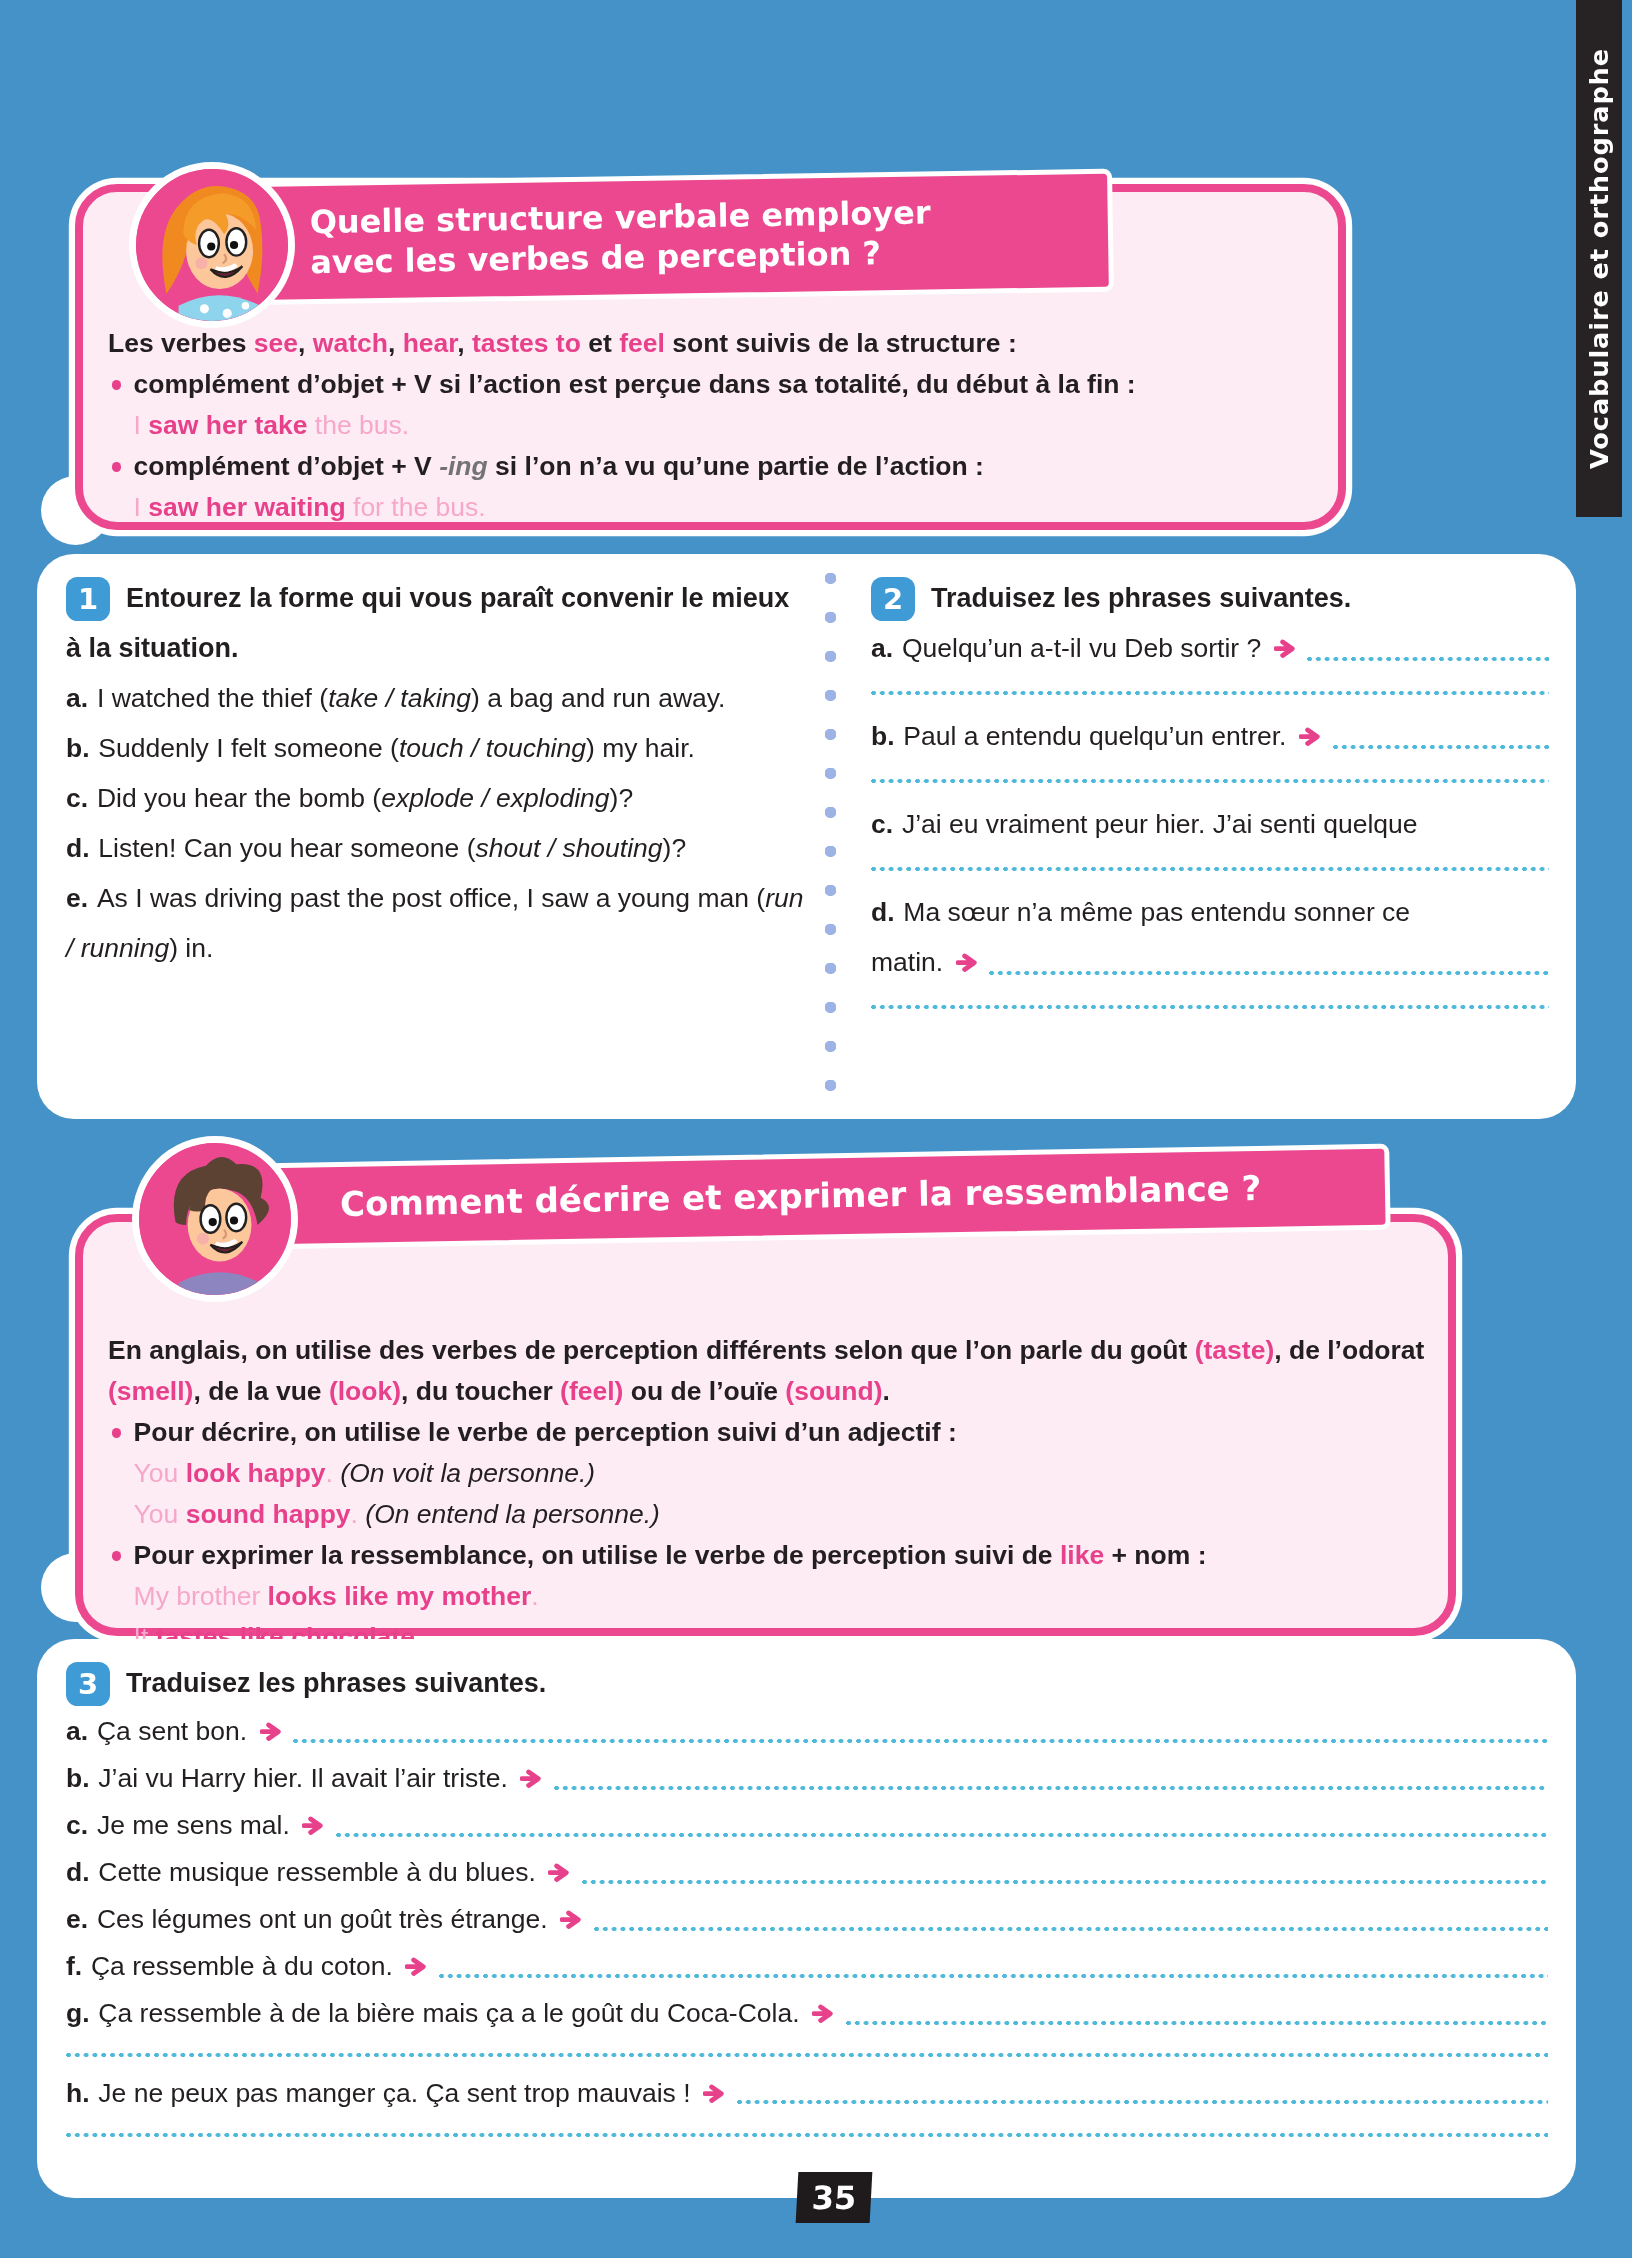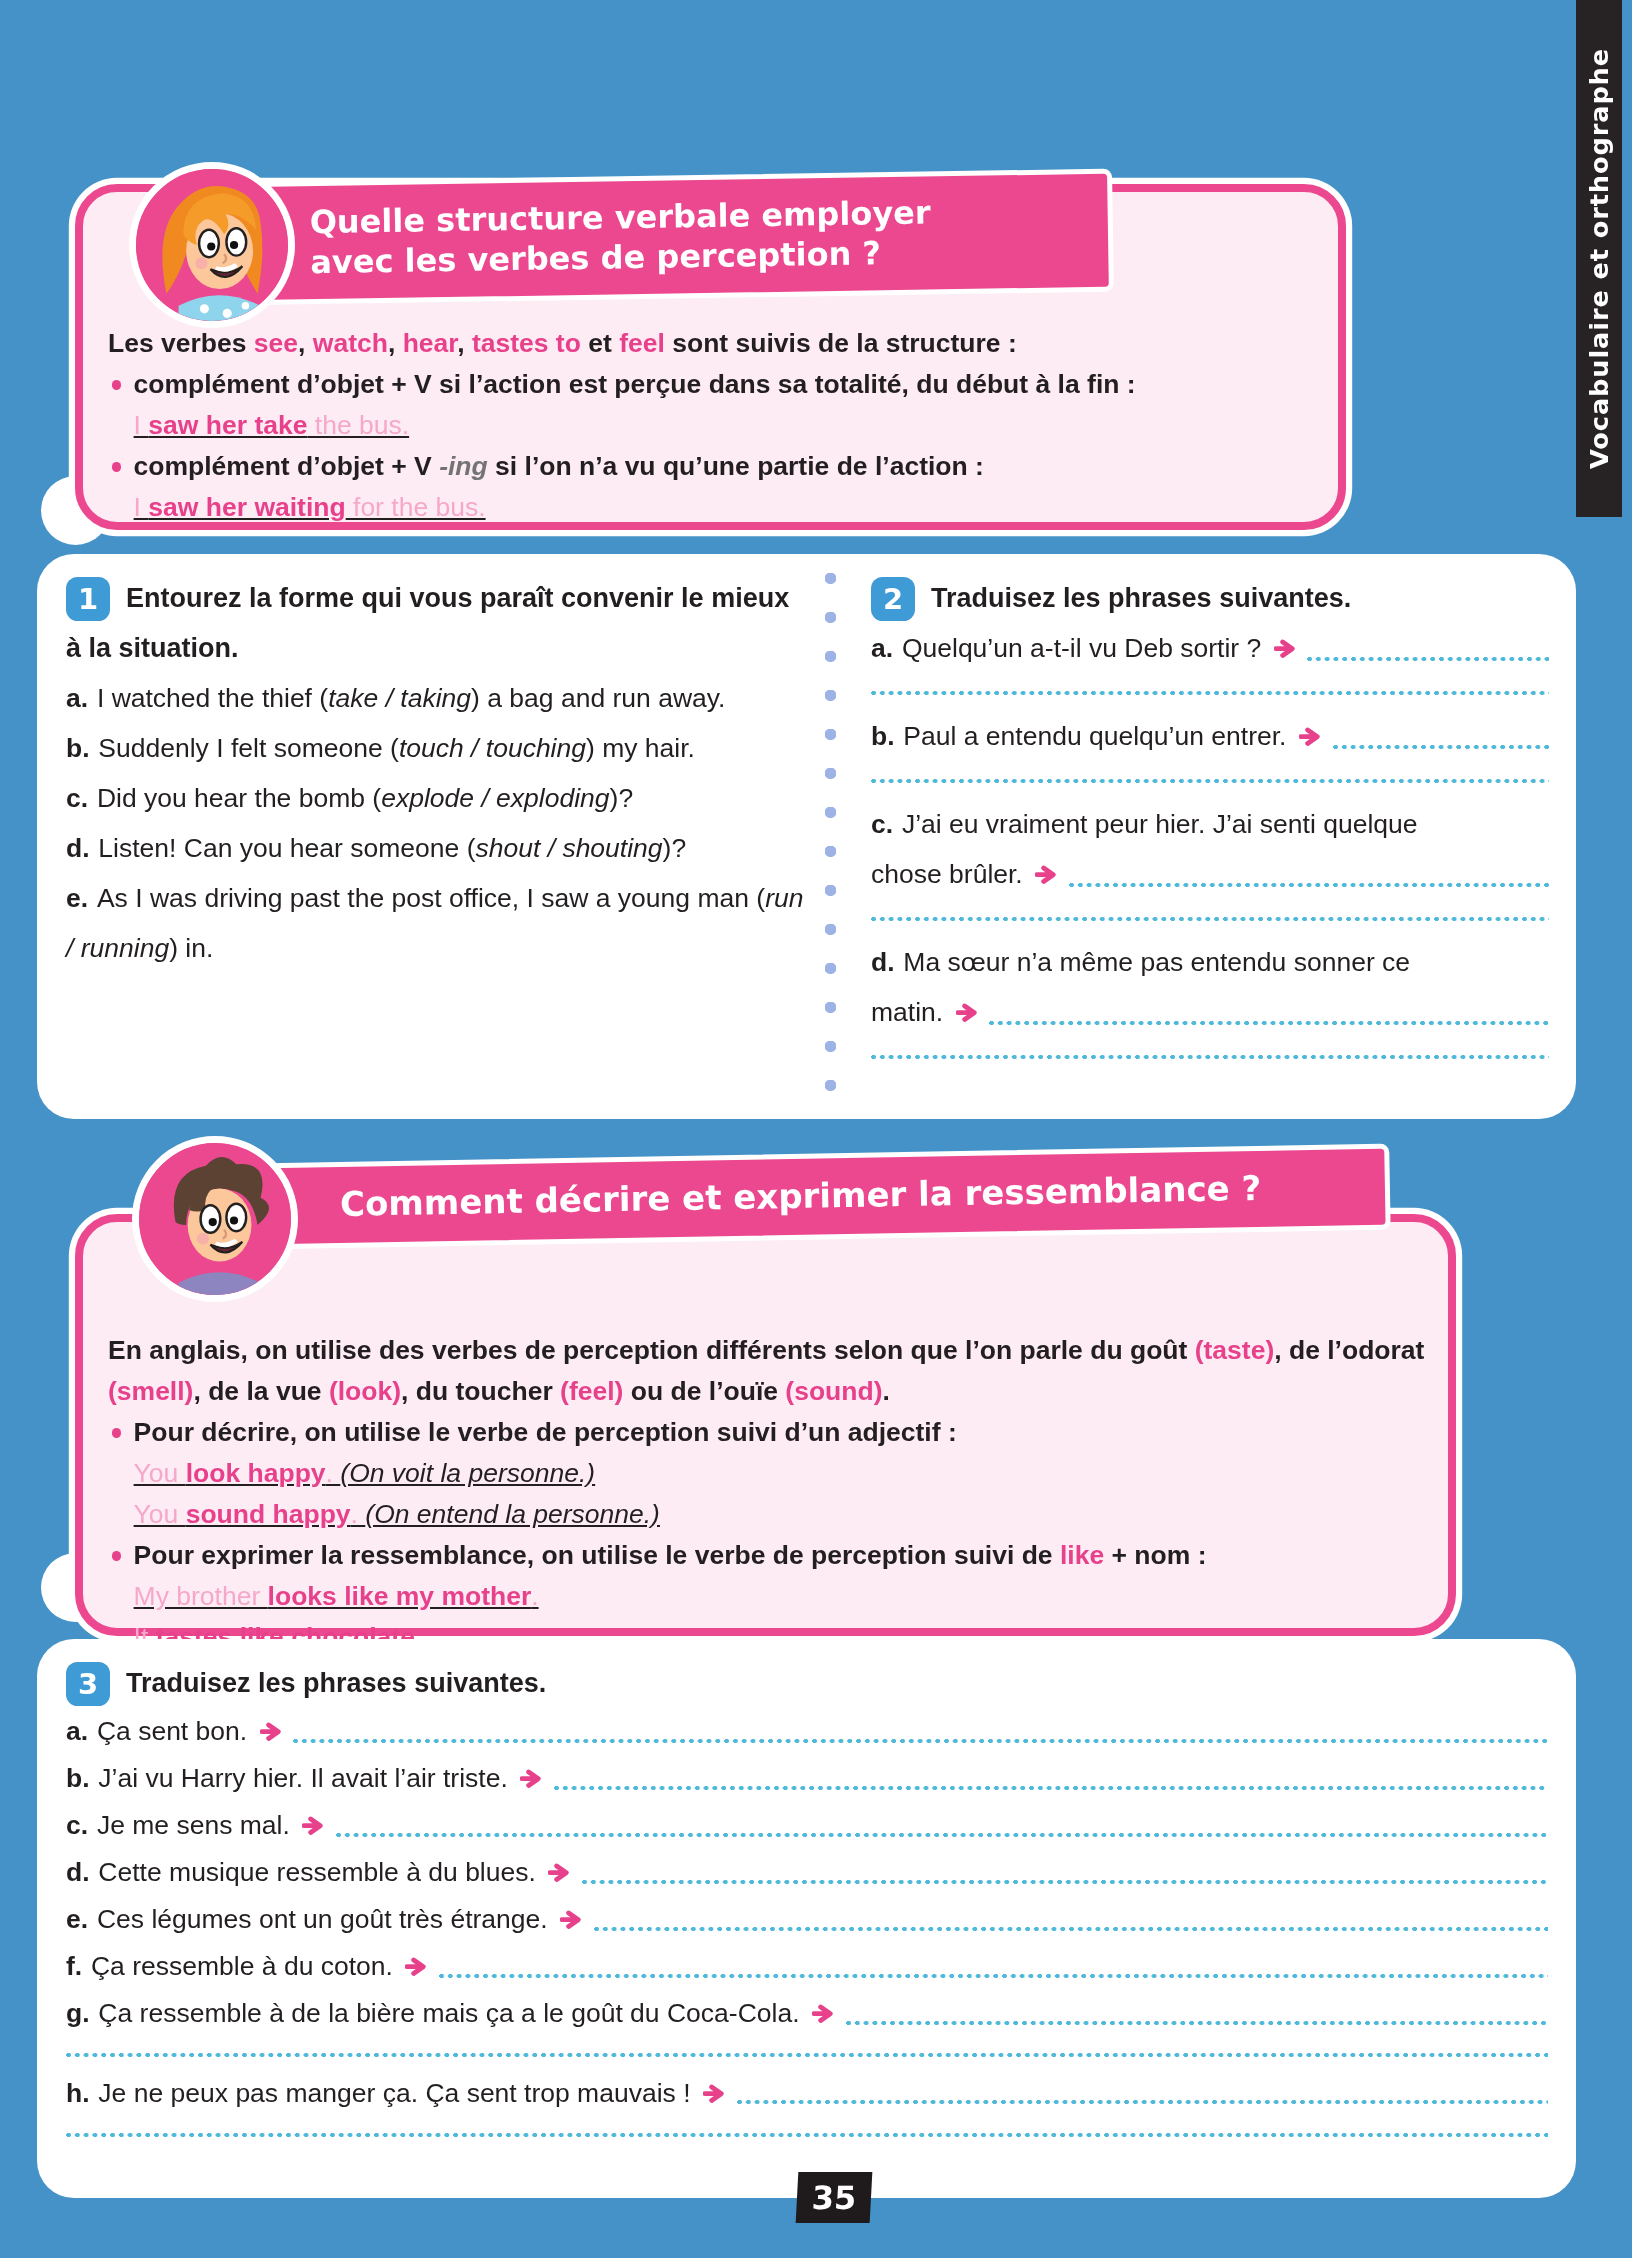--- a/index.html
+++ b/index.html
@@ -27,21 +27,21 @@
     justify-content:center;}
   .banner .bl{line-height:1.22;}
   .avatar{position:absolute;width:152px;height:152px;border-radius:50%;background:#ec4890;
     border:7px solid #ffffff;overflow:hidden;z-index:5;}
   .avatar svg{display:block;width:100%;height:100%;}
 
   .callout .body{position:absolute;left:0;top:0;right:0;bottom:0;box-sizing:border-box;font-size:26.5px;color:#231f20;}
   .c-line{line-height:41px;}
   .blt-row{display:flex;align-items:flex-start;line-height:41px;}
   .blt{flex:none;width:9.7px;height:9.7px;border-radius:50%;background:#e8418c;margin:16px 12.4px 0 3.5px;}
-  .ex-line{margin-left:25.6px;line-height:41px;text-decoration:underline;}
+  .ex-line{margin-left:25.6px;line-height:41px;}
 
   .s-r{color:#231f20;}
   .s-b{color:#231f20;font-weight:700;}
   .s-i{color:#231f20;font-style:italic;}
   .s-bi{color:#737373;font-weight:700;font-style:italic;}
   .s-pk{color:#e8418c;font-weight:700;}
   .s-lp{color:#f5a8c9;}
 
   
   .panel{position:absolute;background:#ffffff;border-radius:37px;z-index:2;}
@@ -180,27 +180,20 @@
             </svg>
           <span class="lead"></span>
         </div>
         <div class="dotline"></div>
       </div>
 
       <div>
         <div class="x-item">
           <span class="lbl">c.</span><span>J’ai eu vraiment peur hier. J’ai senti quelque</span>
         </div>
-        <div class="flexline">
-          <span class="txt">chose brûler.</span>
-          <svg class="arr" width="25" height="19.4" viewBox="0 0 26 20">
-              <path d="M2 10 h12 M9 3 l10 7 -10 7" stroke="#e8418c" stroke-width="5" fill="none" stroke-linecap="round" stroke-linejoin="round"></path>
-            </svg>
-          <span class="lead"></span>
-        </div>
         <div class="dotline"></div>
       </div>
 
       <div>
         <div class="x-item">
           <span class="lbl">d.</span><span>Ma sœur n’a même pas entendu sonner ce</span>
         </div>
         <div class="flexline">
           <span class="txt">matin.</span>
           <svg class="arr" width="25" height="19.4" viewBox="0 0 26 20">

